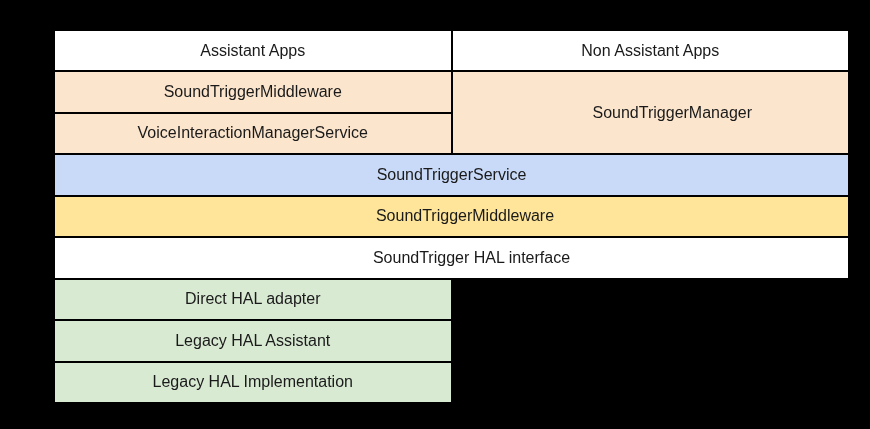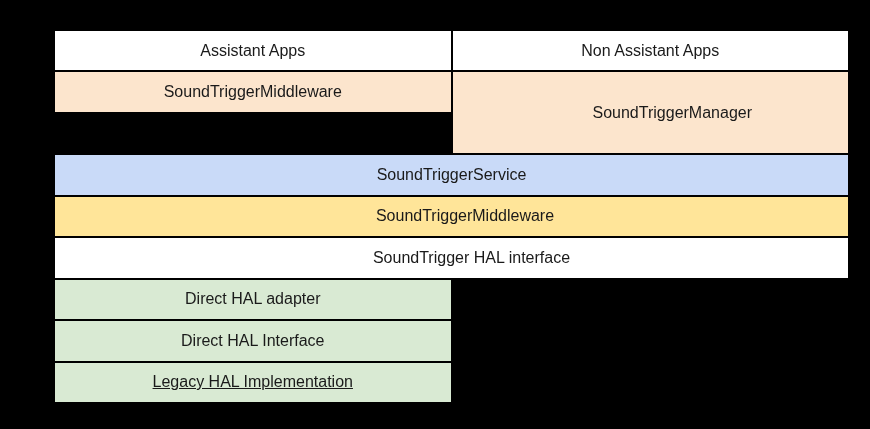--- a/index.html
+++ b/index.html
@@ -44,45 +44,46 @@
   .pos-assistant        { grid-row: 1; grid-column: 1; }
   .pos-non-assistant    { grid-row: 1; grid-column: 2; }
   .pos-vis              { grid-row: 2; grid-column: 1; }
   .pos-vims             { grid-row: 3; grid-column: 1; }
   .pos-stm              { grid-row: 2 / span 2; grid-column: 2; padding-left: 44px; }
   .pos-sts              { grid-row: 4; grid-column: 1 / span 2; }
   .pos-stmw             { grid-row: 5; grid-column: 1 / span 2; padding-left: 27px; }
   .pos-sthal            { grid-row: 6; grid-column: 1 / span 2; }
   .pos-lha              { grid-row: 7; grid-column: 1; }
   .pos-lhi              { grid-row: 8; grid-column: 1; }
-  .pos-lhimp            { grid-row: 9; grid-column: 1; text-decoration: underline; }
+  .pos-lhimp            { grid-row: 9; grid-column: 1; }
   .pos-dhi              { grid-row: 7 / span 3; grid-column: 2; }
 </style>
 </head>
 <body>
 
 <div class="stage">
   <div class="diagram">
 
     <div class="cell pos-assistant" style="background: rgb(255, 255, 255);">Assistant Apps</div>
 
     <div class="cell pos-non-assistant" style="background: rgb(255, 255, 255);">Non Assistant Apps</div>
 
     <div class="cell pos-vis" style="background: rgb(252, 229, 205);">SoundTriggerMiddleware</div>
 
     <div class="cell pos-stm" style="background: rgb(252, 229, 205);">SoundTriggerManager</div>
 
+    <div class="cell pos-vims" style="background: rgb(252, 229, 205);">VoiceInteractionManagerService</div>
 
     <div class="cell pos-sts" style="background: rgb(201, 218, 248);">SoundTriggerService</div>
 
     <div class="cell pos-stmw" style="background: rgb(255, 229, 153);">SoundTriggerMiddleware</div>
 
     <div class="cell pos-sthal" style="background: rgb(255, 255, 255); padding-left: 40px;">SoundTrigger HAL interface</div>
 
     <div class="cell pos-lha" style="background: rgb(217, 234, 211);">Direct HAL adapter</div>
 
 
-    <div class="cell pos-lhi" style="background: rgb(217, 234, 211);">Direct HAL Interface</div>
+    <div class="cell pos-lhi" style="background: rgb(217, 234, 211);">Legacy HAL Assistant</div>
 
     <div class="cell pos-lhimp" style="background: rgb(217, 234, 211);">Legacy HAL Implementation</div>
 
   </div>
 </div>
 
 </body></html>

